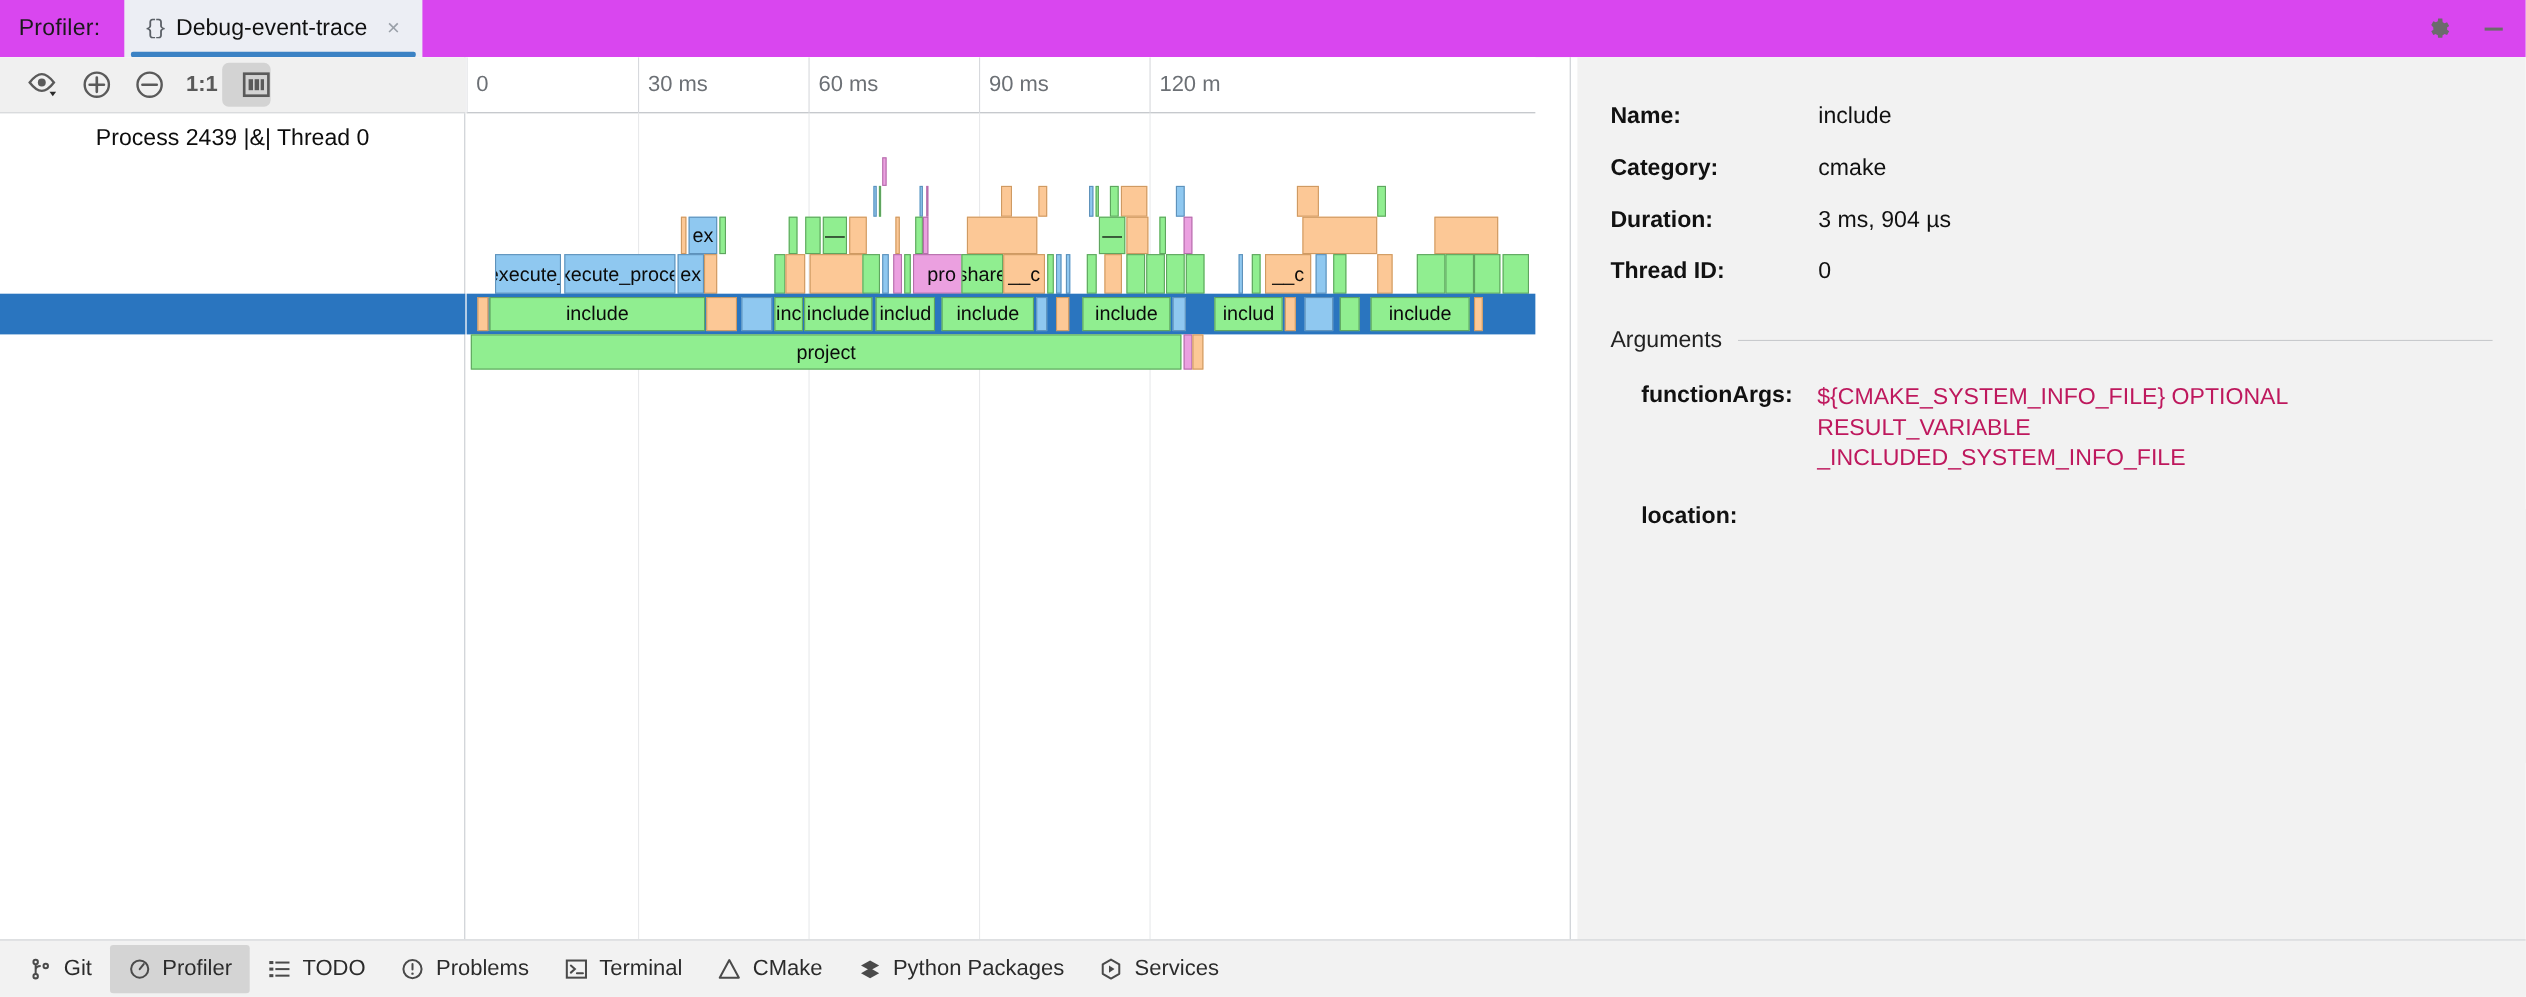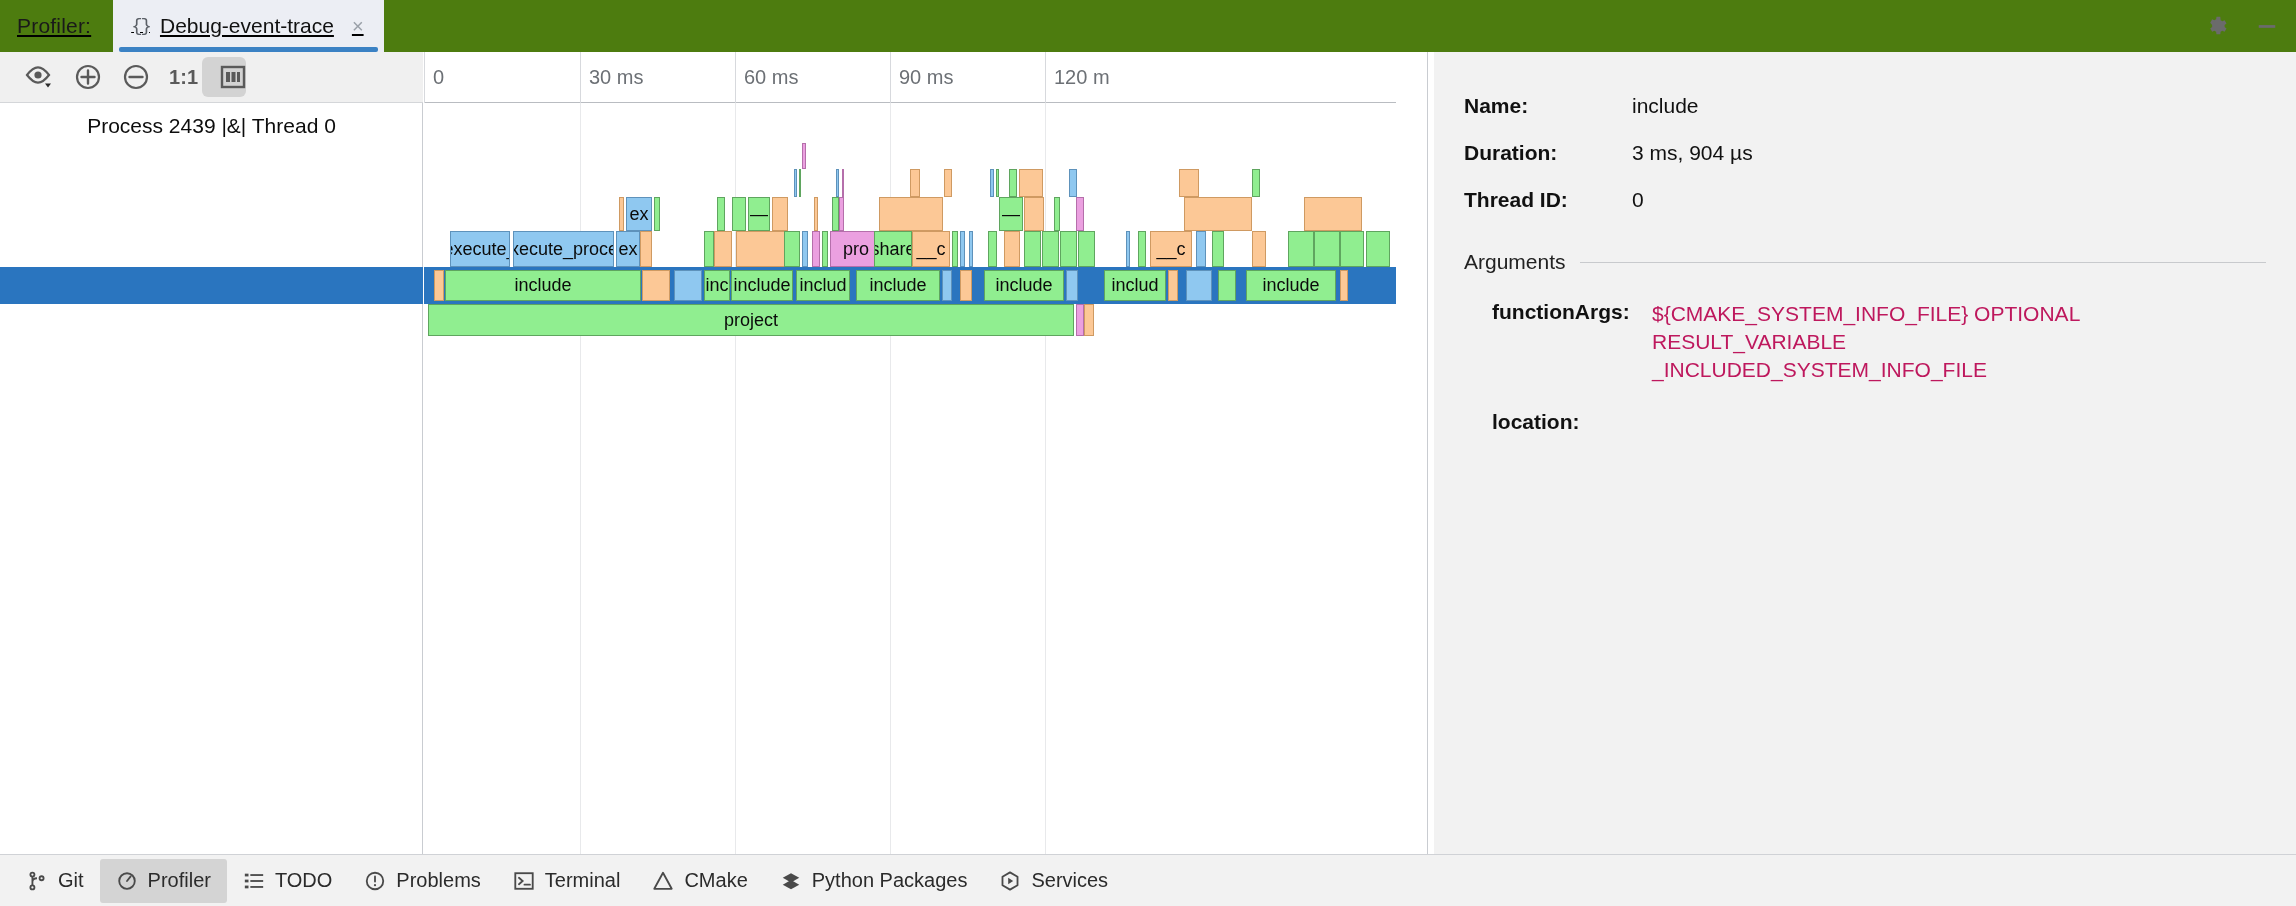--- a/index.html
+++ b/index.html
@@ -8,22 +8,22 @@
     width: 2296px; height: 906px;
     overflow: hidden;
     font-family: "Liberation Sans", sans-serif;
     background: #f2f2f2;
     -webkit-font-smoothing: antialiased;
   }
 
   
   #tabbar {
     position: absolute; left: 0; top: 0; width: 2296px; height: 52px;
-    background: #4d7c0f;
-    display: flex; align-items: center; text-decoration: underline;
+    background: #d946ef;
+    display: flex; align-items: center;
   }
   #tabbar-title {
     font-size: 21px; color: #1a1a1a; margin-left: 17px; letter-spacing: .2px;
   }
   .tab {
     position: relative;
     height: 52px; display: flex; align-items: center; gap: 10px;
     padding: 0 16px 0 18px; margin-left: 22px;
     background: #eceef4;
   }
@@ -114,21 +114,21 @@
     position: absolute; left: 0; width: 972px;
     background: #2a75bf;
   }
 
   
   #details {
     position: absolute; left: 1434px; top: 0; width: 862px; height: 802px;
     background: #f2f2f2;
   }
   #details-inner { padding: 42px 30px 0 30px; }
-  .drow { display: flex; margin-bottom: 23px; }
+  .drow { display: flex; margin-bottom: 23px; gap: 21px; }
   .dkey {
     font-size: 21px; font-weight: bold; color: #111;
     width: 168px; flex: none;
   }
   .dval { font-size: 21px; color: #111; }
 
   .sect {
     display: flex; align-items: center; gap: 14px;
     margin: 38px 0 26px 0;
   }
@@ -398,20 +398,24 @@
   <div id="vdivider"></div>
 
   <div id="details">
     <div id="details-inner">
       <div id="details-fields">
           <div class="drow">
             <div class="dkey">Name:</div>
             <div class="dval">include</div>
           </div>
           <div class="drow">
+            <div class="dkey">Category:</div>
+            <div class="dval">cmake</div>
+          </div>
+          <div class="drow">
             <div class="dkey">Duration:</div>
             <div class="dval">3 ms, 904 µs</div>
           </div>
           <div class="drow">
             <div class="dkey">Thread ID:</div>
             <div class="dval">0</div>
           </div>
         </div>
 
       <div class="sect">

